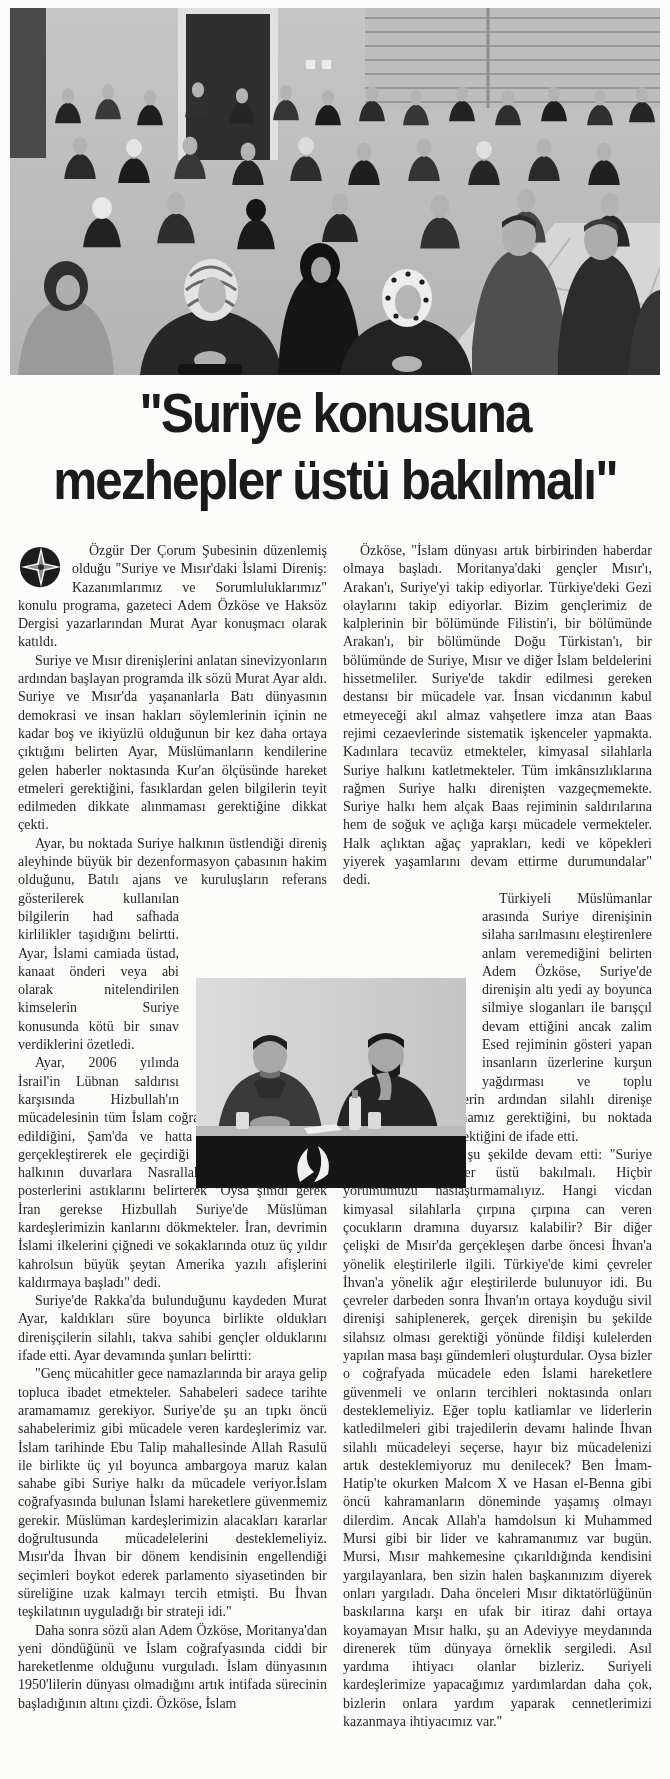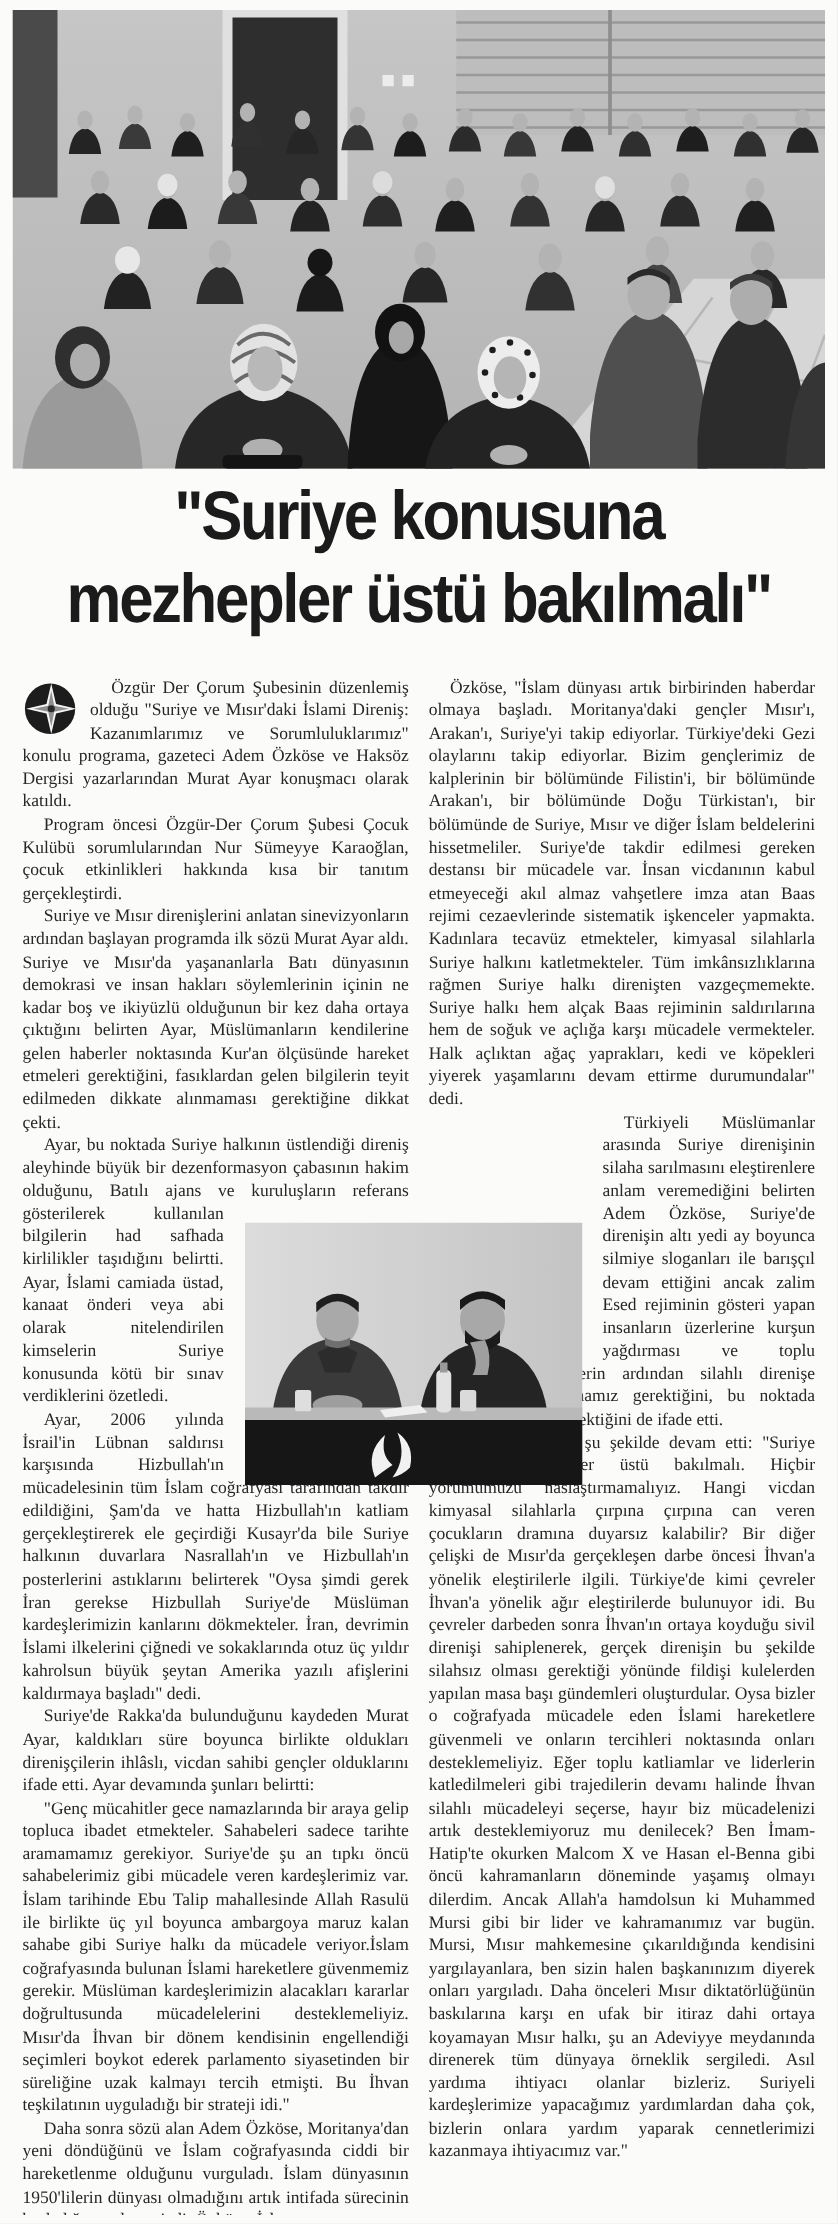--- a/index.html
+++ b/index.html
@@ -172,29 +172,28 @@
     <div class="col">
       <p>
         <svg class="masthead-icon" viewBox="0 0 48 48" xmlns="http://www.w3.org/2000/svg">
           <circle cx="23" cy="24" r="21" fill="#1c1c1c"></circle>
           <path d="M24 3 L28 20 L45 24 L28 28 L24 45 L20 28 L3 24 L20 20 Z" fill="#f4f4f4"></path>
           <path d="M24 9 L26.5 21.5 L39 24 L26.5 26.5 L24 39 L21.5 26.5 L9 24 L21.5 21.5 Z" fill="#8f8f8f"></path>
           <circle cx="24" cy="24" r="3" fill="#2a2a2a"></circle>
         </svg>
         <span>Özgür Der Çorum Şubesinin düzenlemiş olduğu "Suriye ve Mısır'daki İslami Direniş: Kazanımlarımız ve Sorumluluklarımız" konulu programa, gazeteci Adem Özköse ve Haksöz Dergisi yazarlarından Murat Ayar konuşmacı olarak katıldı.</span>
       </p>
-      <p>Program öncesi Özgür-Der Çorum Şubesi Çocuk Kulübü sorumlularından Nur Sümeyye Karaoğlan, çocuk etkinlikleri hakkında kısa bir tanıtım gerçekleştirdi.</p>
       <p>Suriye ve Mısır direnişlerini anlatan sinevizyonların ardından başlayan programda ilk sözü Murat Ayar aldı. Suriye ve Mısır'da yaşananlarla Batı dünyasının demokrasi ve insan hakları söylemlerinin içinin ne kadar boş ve ikiyüzlü olduğunun bir kez daha ortaya çıktığını belirten Ayar, Müslümanların kendilerine gelen haberler noktasında Kur'an ölçüsünde hareket etmeleri gerektiğini, fasıklardan gelen bilgilerin teyit edilmeden dikkate alınmaması gerektiğine dikkat çekti.</p>
       <p>
         <span>Ayar, bu noktada Suriye halkının üstlendiği direniş aleyhinde büyük bir dezenformasyon çabasının hakim olduğunu, Batılı ajans ve kuruluşların</span>
         <span class="spacer-right"></span>
         <span>referans gösterilerek kullanılan bilgilerin had safhada kirlilikler taşıdığını belirtti. Ayar, İslami camiada üstad, kanaat önderi veya abi olarak nitelendirilen kimselerin Suriye konusunda kötü bir sınav verdiklerini özetledi.</span>
       </p>
       <p>Ayar, 2006 yılında İsrail'in Lübnan saldırısı karşısında Hizbullah'ın mücadelesinin tüm İslam coğrafyası tarafından takdir edildiğini, Şam'da ve hatta Hizbullah'ın katliam gerçekleştirerek ele geçirdiği Kusayr'da bile Suriye halkının duvarlara Nasrallah'ın ve Hizbullah'ın posterlerini astıklarını belirterek "Oysa şimdi gerek İran gerekse Hizbullah Suriye'de Müslüman kardeşlerimizin kanlarını dökmekteler. İran, devrimin İslami ilkelerini çiğnedi ve sokaklarında otuz üç yıldır kahrolsun büyük şeytan Amerika yazılı afişlerini kaldırmaya başladı" dedi.</p>
-      <p>Suriye'de Rakka'da bulunduğunu kaydeden Murat Ayar, kaldıkları süre boyunca birlikte oldukları direnişçilerin ihlâslı, vicdan sahibi gençler olduklarını ifade etti. Ayar devamında şunları belirtti:</p>
+      <p>Suriye'de Rakka'da bulunduğunu kaydeden Murat Ayar, kaldıkları süre boyunca birlikte oldukları direnişçilerin silahlı, takva sahibi gençler olduklarını ifade etti. Ayar devamında şunları belirtti:</p>
       <p>"Genç mücahitler gece namazlarında bir araya gelip topluca ibadet etmekteler. Sahabeleri sadece tarihte aramamamız gerekiyor. Suriye'de şu an tıpkı öncü sahabelerimiz gibi mücadele veren kardeşlerimiz var. İslam tarihinde Ebu Talip mahallesinde Allah Rasulü ile birlikte üç yıl boyunca ambargoya maruz kalan sahabe gibi Suriye halkı da mücadele veriyor.İslam coğrafyasında bulunan İslami hareketlere güvenmemiz gerekir. Müslüman kardeşlerimizin alacakları kararlar doğrultusunda mücadelelerini desteklemeliyiz. Mısır'da İhvan bir dönem kendisinin engellendiği seçimleri boykot ederek parlamento siyasetinden bir süreliğine uzak kalmayı tercih etmişti. Bu İhvan teşkilatının uyguladığı bir strateji idi."</p>
       <p>Daha sonra sözü alan Adem Özköse, Moritanya'dan yeni döndüğünü ve İslam coğrafyasında ciddi bir hareketlenme olduğunu vurguladı. İslam dünyasının 1950'lilerin dünyası olmadığını artık intifada sürecinin başladığının altını çizdi. Özköse, İslam</p>
     </div>
 
     <div class="col">
       <p>Özköse, "İslam dünyası artık birbirinden haberdar olmaya başladı. Moritanya'daki gençler Mısır'ı, Arakan'ı, Suriye'yi takip ediyorlar. Türkiye'deki Gezi olaylarını takip ediyorlar. Bizim gençlerimiz de kalplerinin bir bölümünde Filistin'i, bir bölümünde Arakan'ı, bir bölümünde Doğu Türkistan'ı, bir bölümünde de Suriye, Mısır ve diğer İslam beldelerini hissetmeliler. Suriye'de takdir edilmesi gereken destansı bir mücadele var. İnsan vicdanının kabul etmeyeceği akıl almaz vahşetlere imza atan Baas rejimi cezaevlerinde sistematik işkenceler yapmakta. Kadınlara tecavüz etmekteler, kimyasal silahlarla Suriye halkını katletmekteler. Tüm imkânsızlıklarına rağmen Suriye halkı direnişten vazgeçmemekte. Suriye halkı hem alçak Baas rejiminin saldırılarına hem de soğuk ve açlığa karşı mücadele vermekteler. Halk açlıktan ağaç yaprakları, kedi ve köpekleri yiyerek yaşamlarını devam ettirme durumundalar" dedi.</p>
       <p>
         <span class="spacer-left"></span>
         <span>Türkiyeli Müslümanlar arasında Suriye direnişinin silaha sarılmasını eleştirenlere anlam veremediğini belirten Adem Özköse, Suriye'de direnişin altı yedi ay boyunca silmiye sloganları ile barışçıl devam ettiğini ancak zalim Esed rejiminin gösteri yapan insanların üzerlerine kurşun yağdırması ve toplu katliamlar, tecavüzlerin ardından silahlı direnişe geçildiğini unutmamamız gerektiğini, bu noktada empati kurmamız gerektiğini de ifade etti.</span>
       </p>

